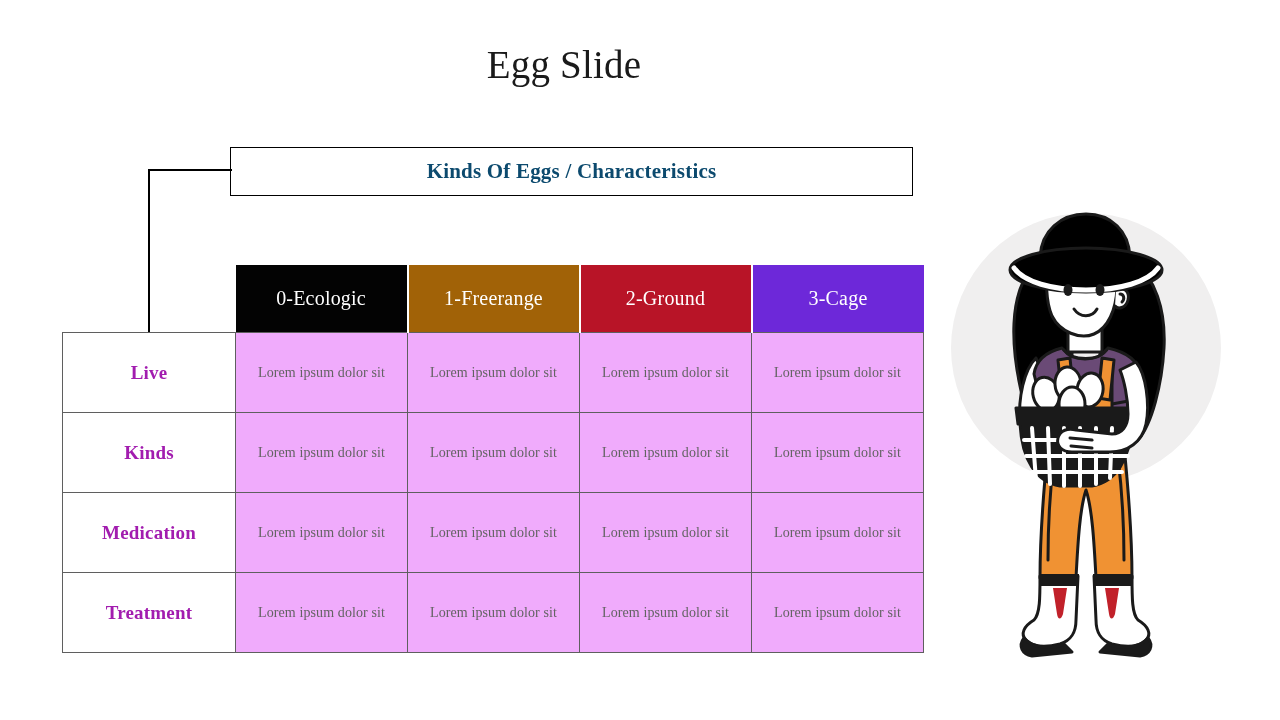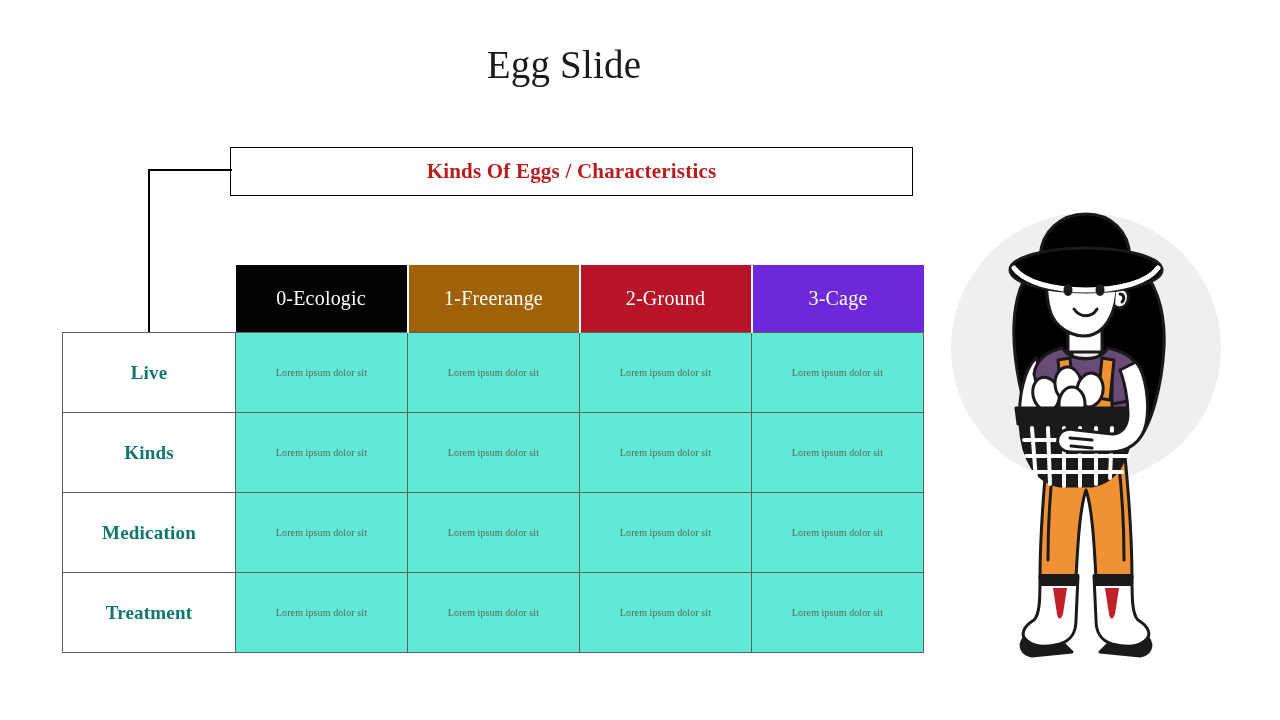--- a/index.html
+++ b/index.html
@@ -41,21 +41,21 @@
     background: #ffffff;
     box-sizing: border-box;
     display: flex;
     align-items: center;
     justify-content: center;
   }
   #banner-box .banner-text {
     font-family: "Liberation Serif", serif;
     font-weight: bold;
     font-size: 21px;
-    color: #b91c1c;
+    color: #0c4a6e;
     letter-spacing: 0.2px;
   }
 
   
   #connector {
     position: absolute;
     left: 148px;
     top: 169px;
     width: 84px;
     height: 166px;
@@ -122,28 +122,28 @@
     box-sizing: border-box;
     vertical-align: middle;
     text-align: center;
     border: 1.3px solid #5f5f5f;
   }
   #matrix-table tbody td.row-label {
     background: #ffffff;
     font-family: "Liberation Serif", serif;
     font-weight: bold;
     font-size: 19px;
-    color: #0f766e;
+    color: #a21caf;
     letter-spacing: 0.2px;
   }
   #matrix-table tbody td.cell {
-    background: #5eead4;
+    background: #f0abfc;
     font-family: "Liberation Serif", serif;
     font-weight: 400;
-    font-size: 10px;
+    font-size: 14px;
     color: #636363;
     letter-spacing: 0.1px;
   }
 
   
   #illustration {
     position: absolute;
     left: 940px;
     top: 208px;
     width: 292px;

